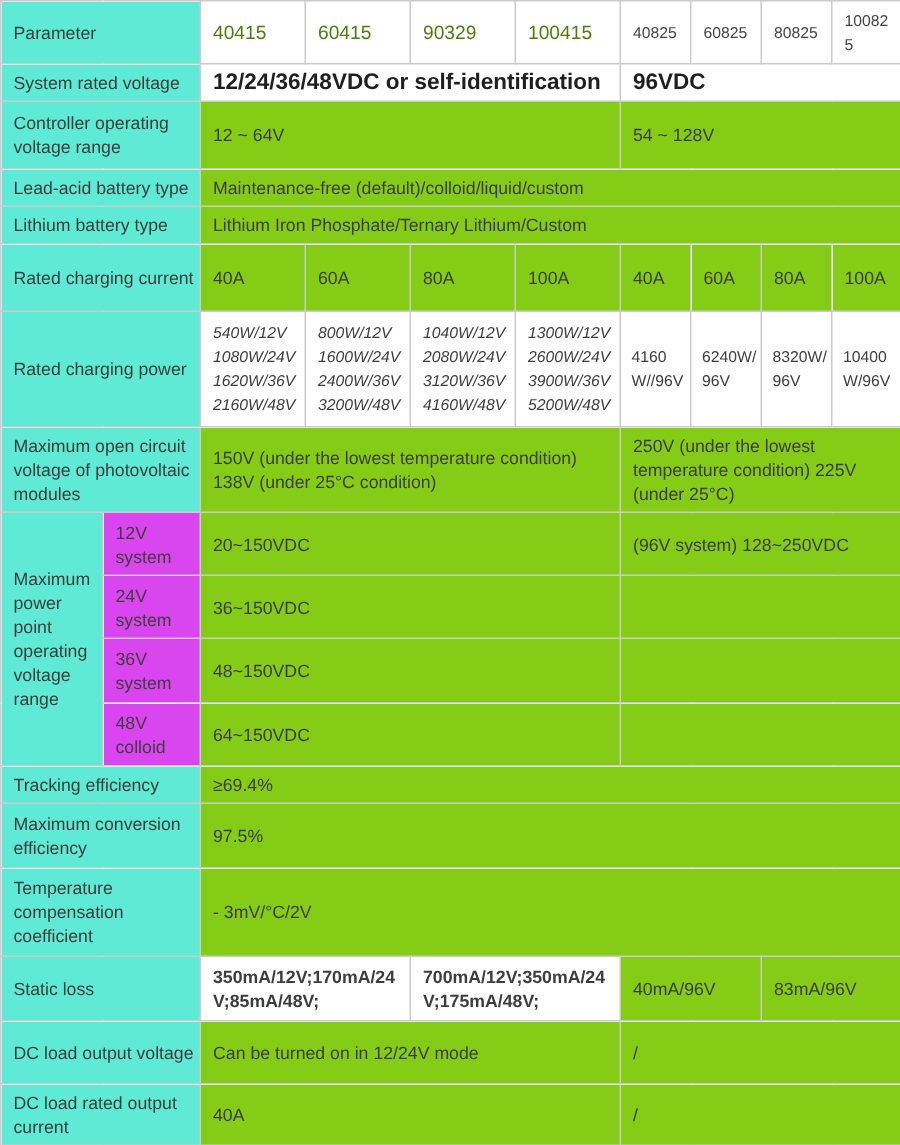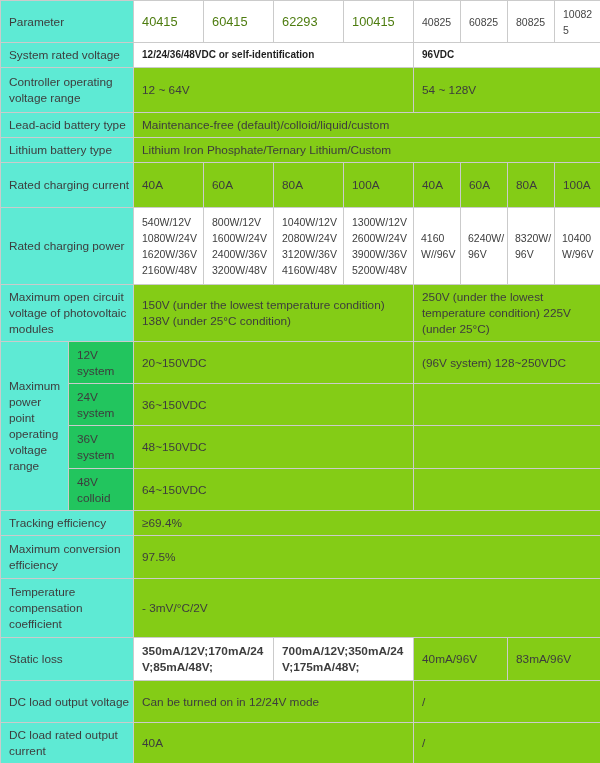--- a/index.html
+++ b/index.html
@@ -14,26 +14,26 @@
     padding:4px 6px 4px 8px;
     font-size:11.8px;
     line-height:16px;
     color:#3d3d3d;
     vertical-align:middle;
     text-align:left;
     white-space:pre-line;
     overflow:hidden;
   }
   td.lab{background:#5eead4;padding-right:4px;}
-  td.sub{background:#22c55e;}
+  td.sub{background:#d946ef;}
   td.val{background:#84cc16;}
-  td.bold{font-weight:bold;color:#1f1f1f;font-size:10px;}
+  td.bold{font-weight:bold;color:#1f1f1f;font-size:15px;}
   td.head{font-size:12.8px;color:#4d7c0f;}
   td.head-sm{font-size:10.5px;color:#454545;word-break:break-all;padding:4px 4px 4px 8px;}
-  td.pow{font-size:10.5px;line-height:16px;padding:4px 4px 4px 8px;}
+  td.pow{font-size:10.5px;line-height:16px;padding:4px 4px 4px 8px;font-style:italic;}
   td.pow-sm{font-size:10.5px;line-height:16px;word-break:break-all;padding:4px 2px 4px 7px;}
   td.brk{word-break:break-all;font-weight:bold;}
   
   tr:nth-child(1){height:42px}
   tr:nth-child(2){height:24px}
   tr:nth-child(3){height:45px}
   tr:nth-child(4){height:25px}
   tr:nth-child(5){height:25px}
   tr:nth-child(6){height:45px}
   tr:nth-child(7){height:77px}
@@ -63,21 +63,21 @@
     <col style="width:47px">
       <col style="width:47px">
       <col style="width:47px">
       <col style="width:46px">
   </colgroup>
   <tbody>
       <tr>
         <td colspan="2" class="lab">Parameter</td>
         <td class="head">40415</td>
         <td class="head">60415</td>
-        <td class="head">62293</td>
+        <td class="head">90329</td>
         <td class="head">100415</td>
         <td class="head-sm">40825</td>
         <td class="head-sm">60825</td>
         <td class="head-sm">80825</td>
         <td class="head-sm">100825</td>
       </tr>
       <tr>
         <td colspan="2" class="lab">System rated voltage</td>
         <td colspan="4" class="bold">12/24/36/48VDC or self-identification</td>
         <td colspan="4" class="bold">96VDC</td>

